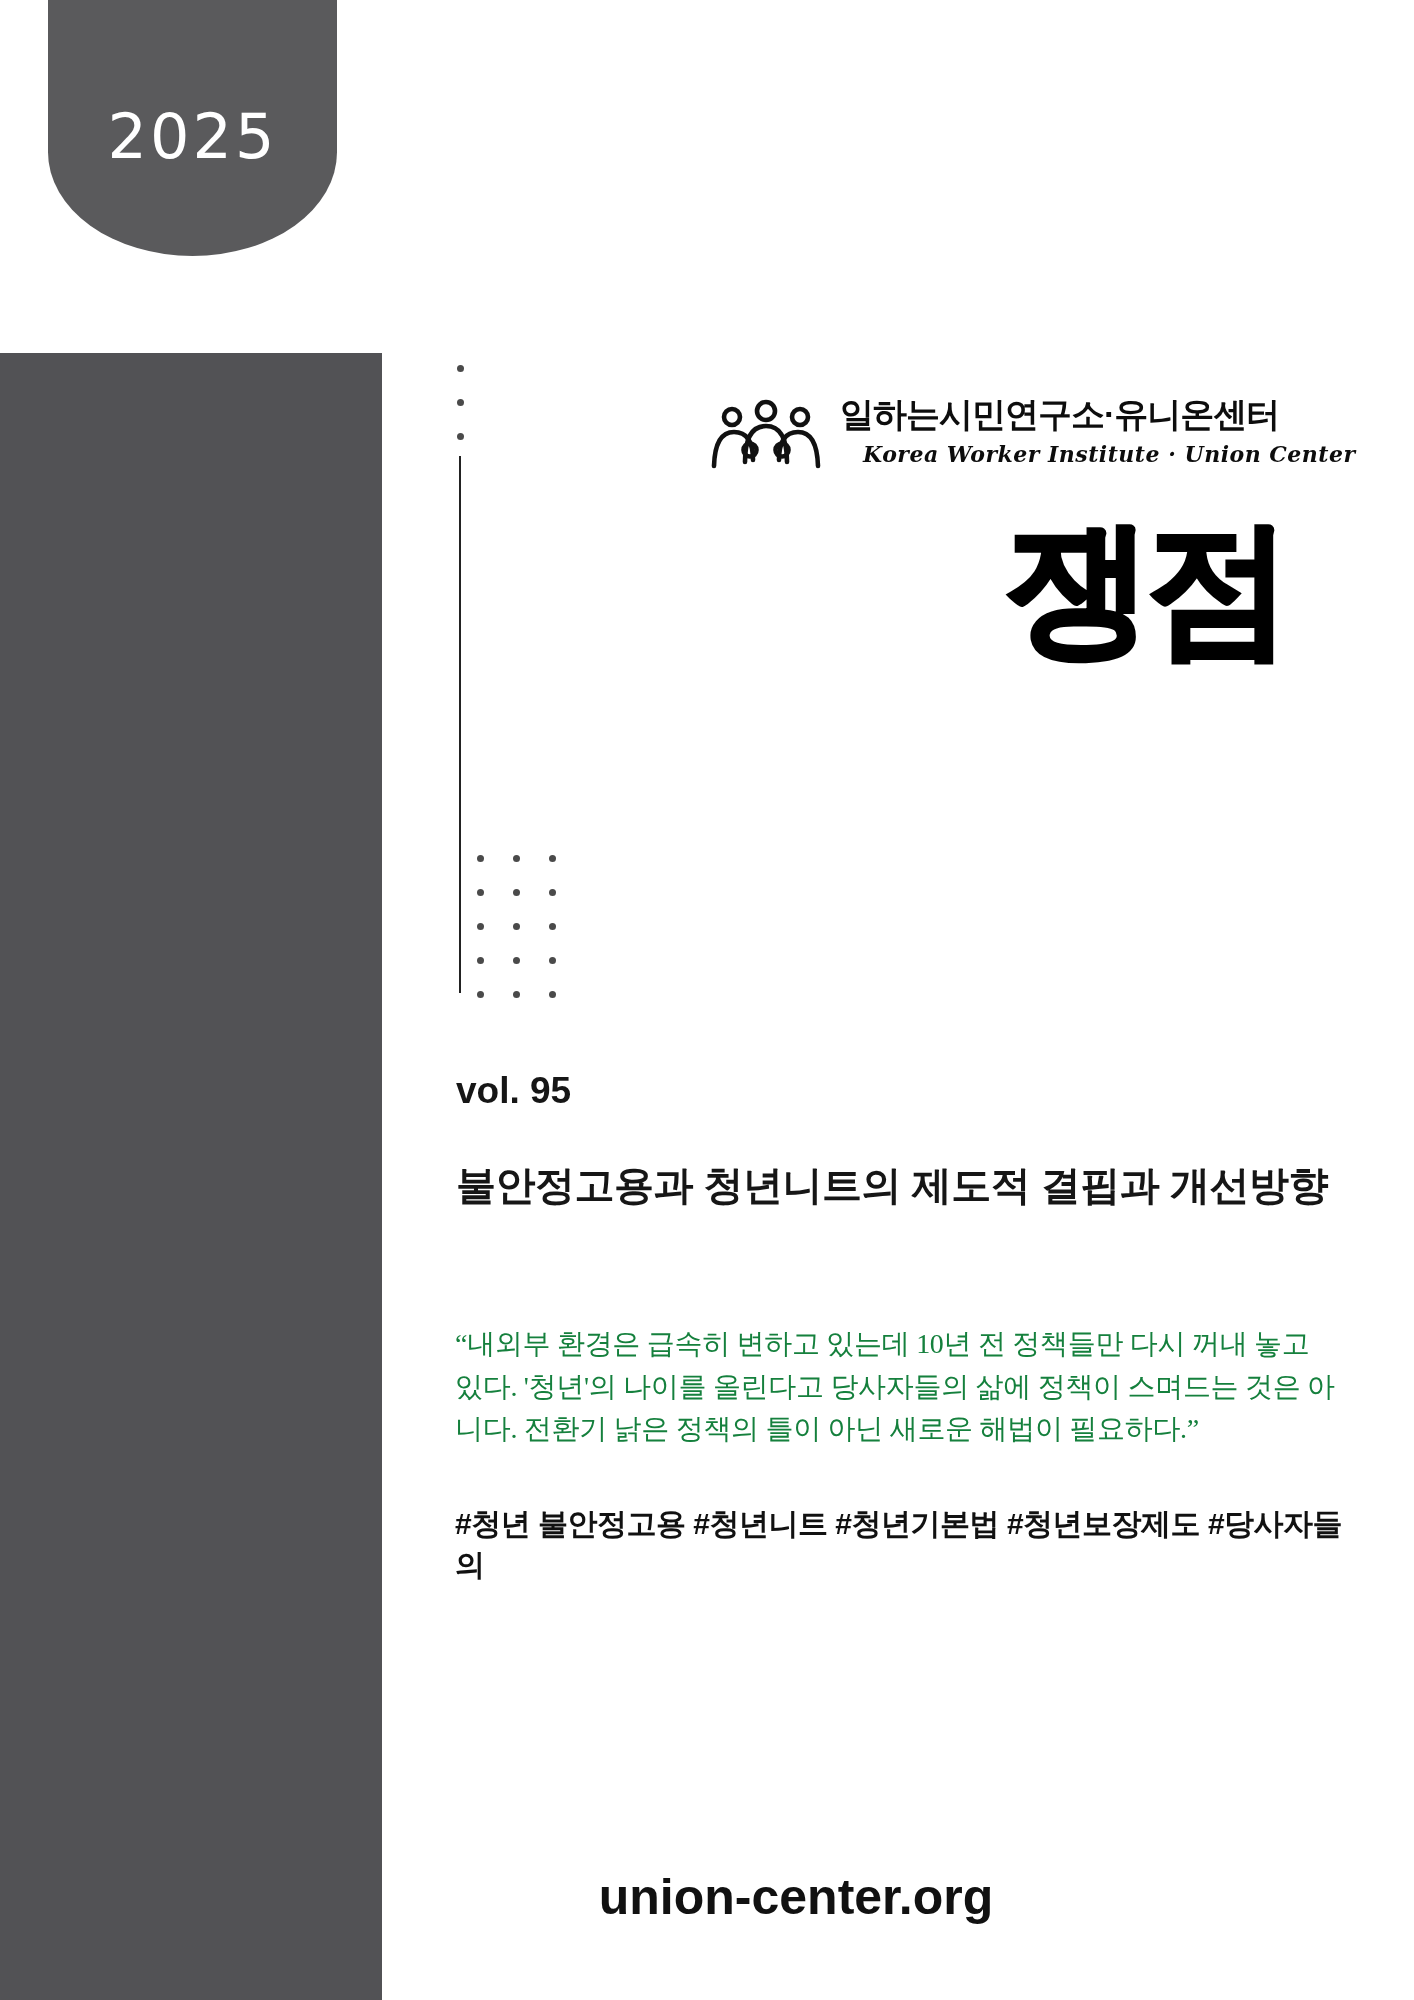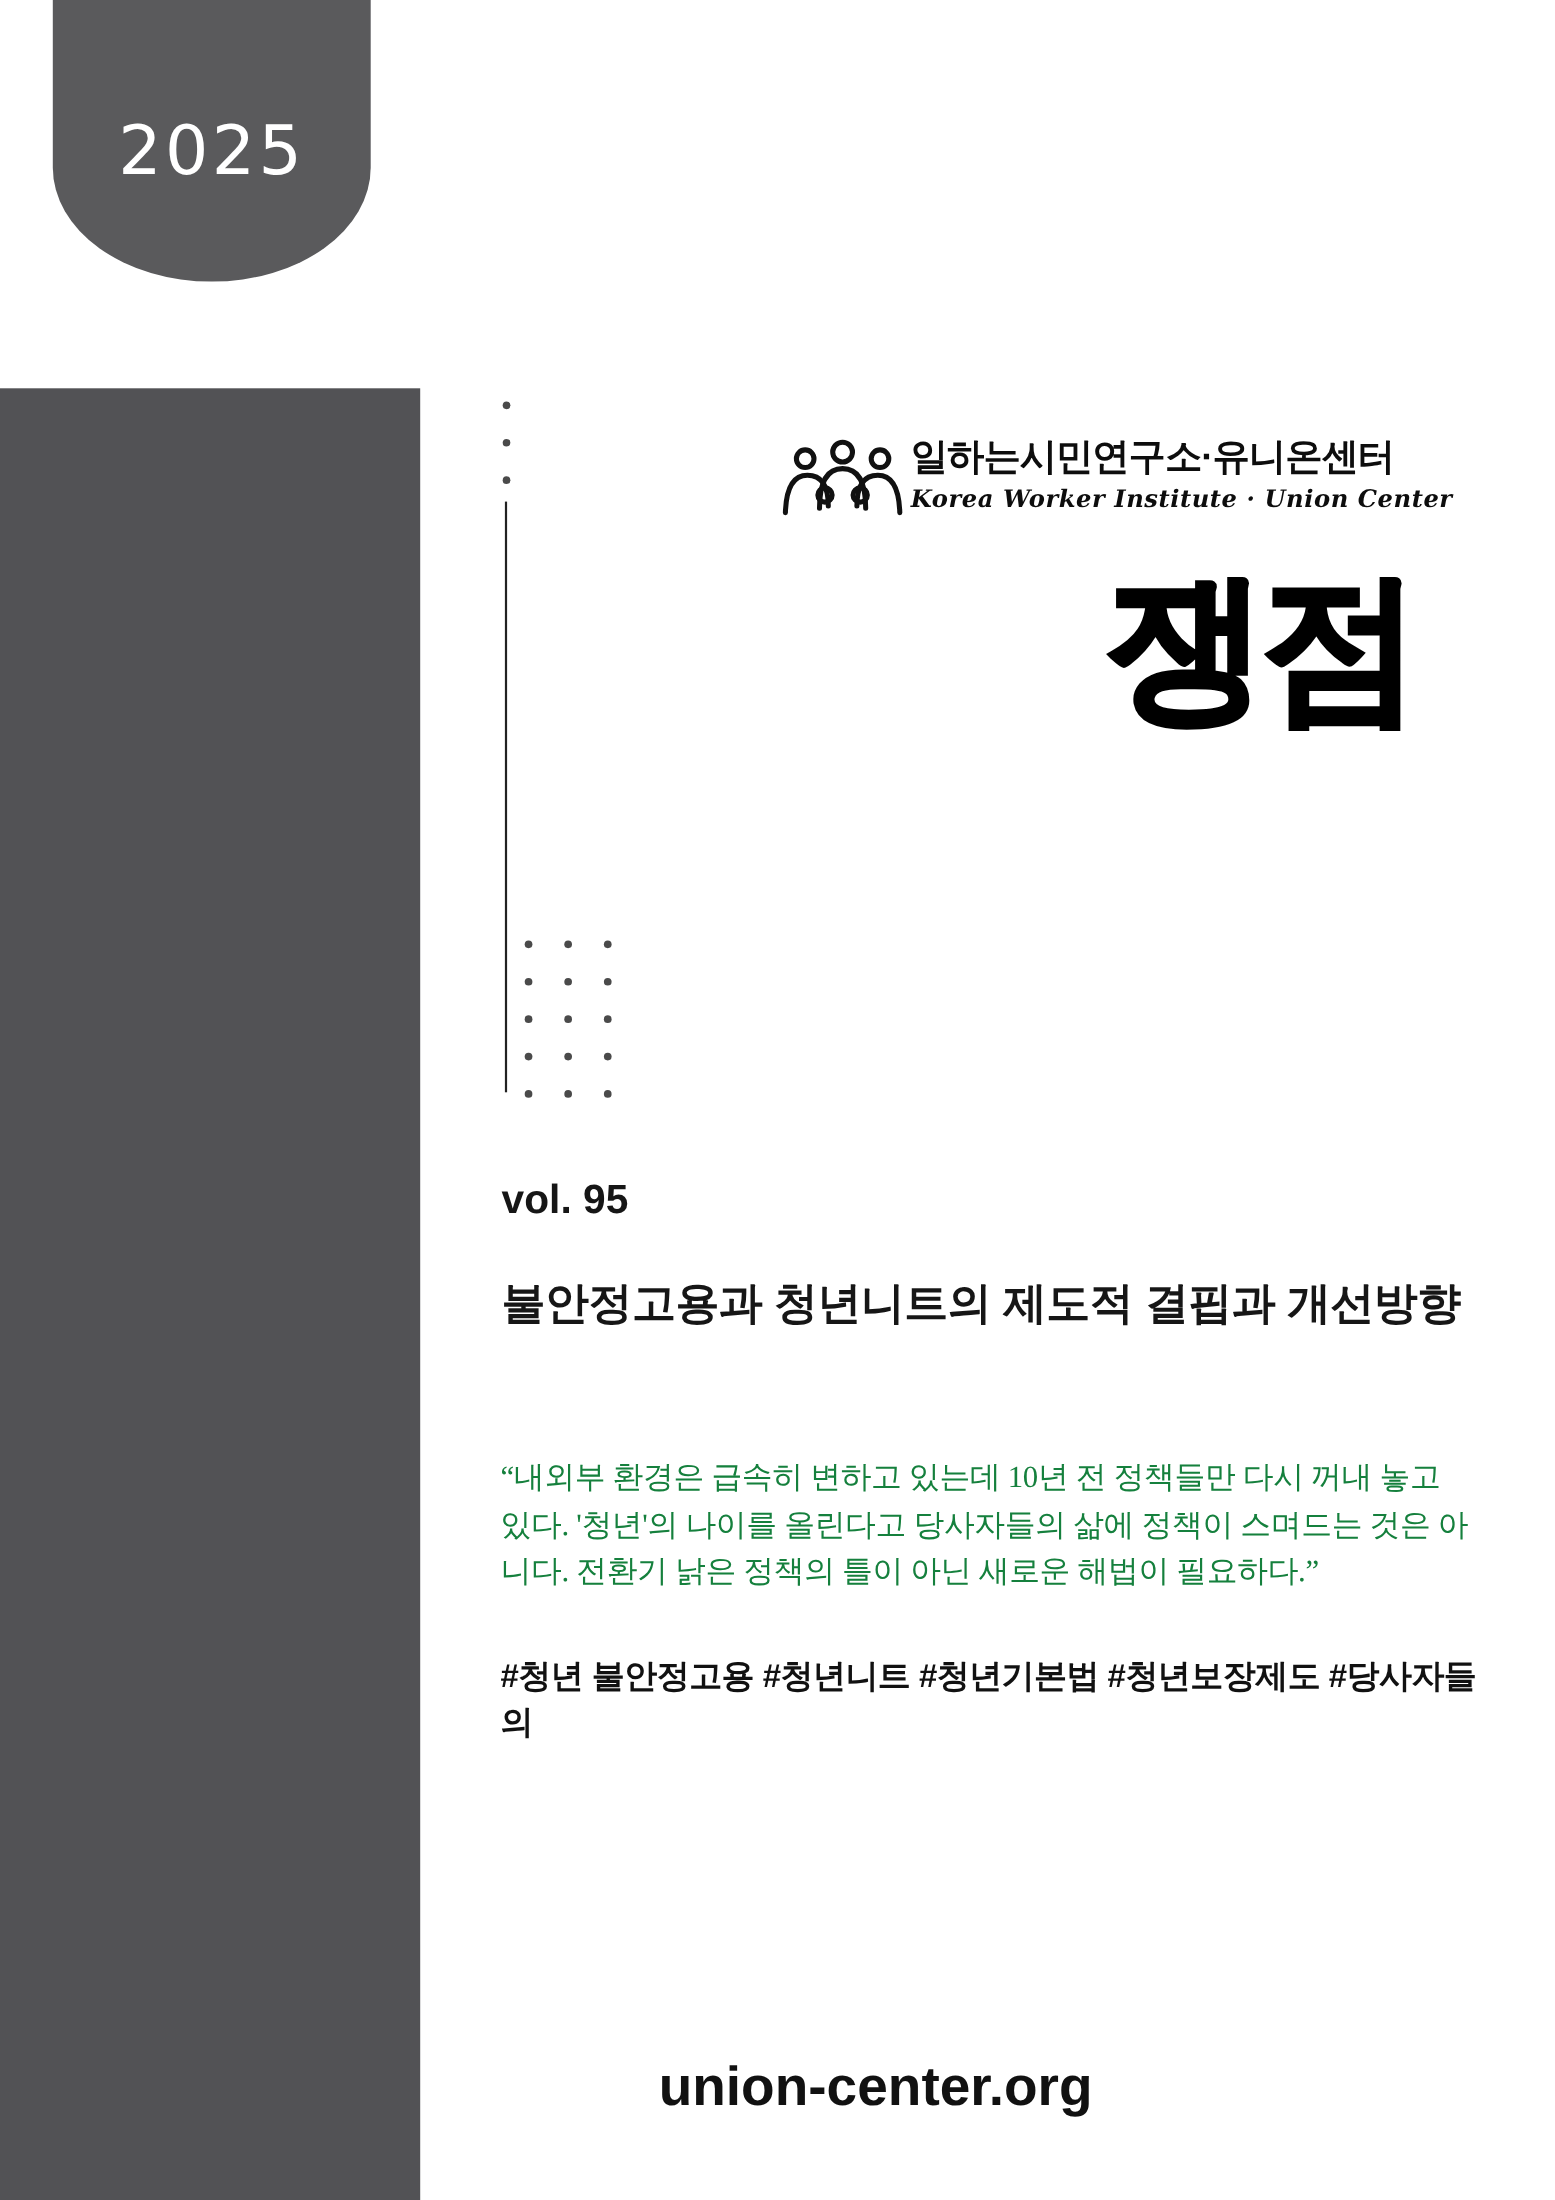--- a/index.html
+++ b/index.html
@@ -24,29 +24,29 @@
     color:#ffffff;font-size:62px;font-weight:400;letter-spacing:3px;margin-top:16px;
     font-family:"DejaVu Sans", sans-serif;
   }
   .sidebar{
     position:absolute;left:0;top:353px;width:382px;bottom:0;
     background:var(--sidebar);
   }
   
   .brand{
     position:absolute;top:392px;left:710px;
-    display:flex;align-items:flex-start;gap:6px;
+    display:flex;align-items:flex-start;gap:18px;
   }
   .brand-icon{flex:0 0 auto;margin-top:6px;}
   .brand-ko{
     font-size:34px;font-weight:800;letter-spacing:-1px;color:#0d0d0d;white-space:nowrap;
   }
   .brand-en{
     font-size:22px;font-style:italic;font-weight:600;letter-spacing:0.5px;
-    font-family:"DejaVu Serif", serif;color:#0d0d0d;margin-top:3px;white-space:nowrap;
+    font-family:"DejaVu Serif", serif;color:#0d0d0d;margin-top:3px;white-space:nowrap;margin-left:23px;
   }
   
   .masthead{
     position:absolute;top:506px;right:128px;text-align:right;
     font-size:146px;font-weight:900;line-height:1.12;letter-spacing:-6px;
     color:#000;-webkit-text-stroke:4px #000;
   }
   
   .dots-col{position:absolute;left:457px;top:365px;display:flex;flex-direction:column;gap:27px;}
   .dot{width:7px;height:7px;border-radius:50%;background:var(--dot);}

